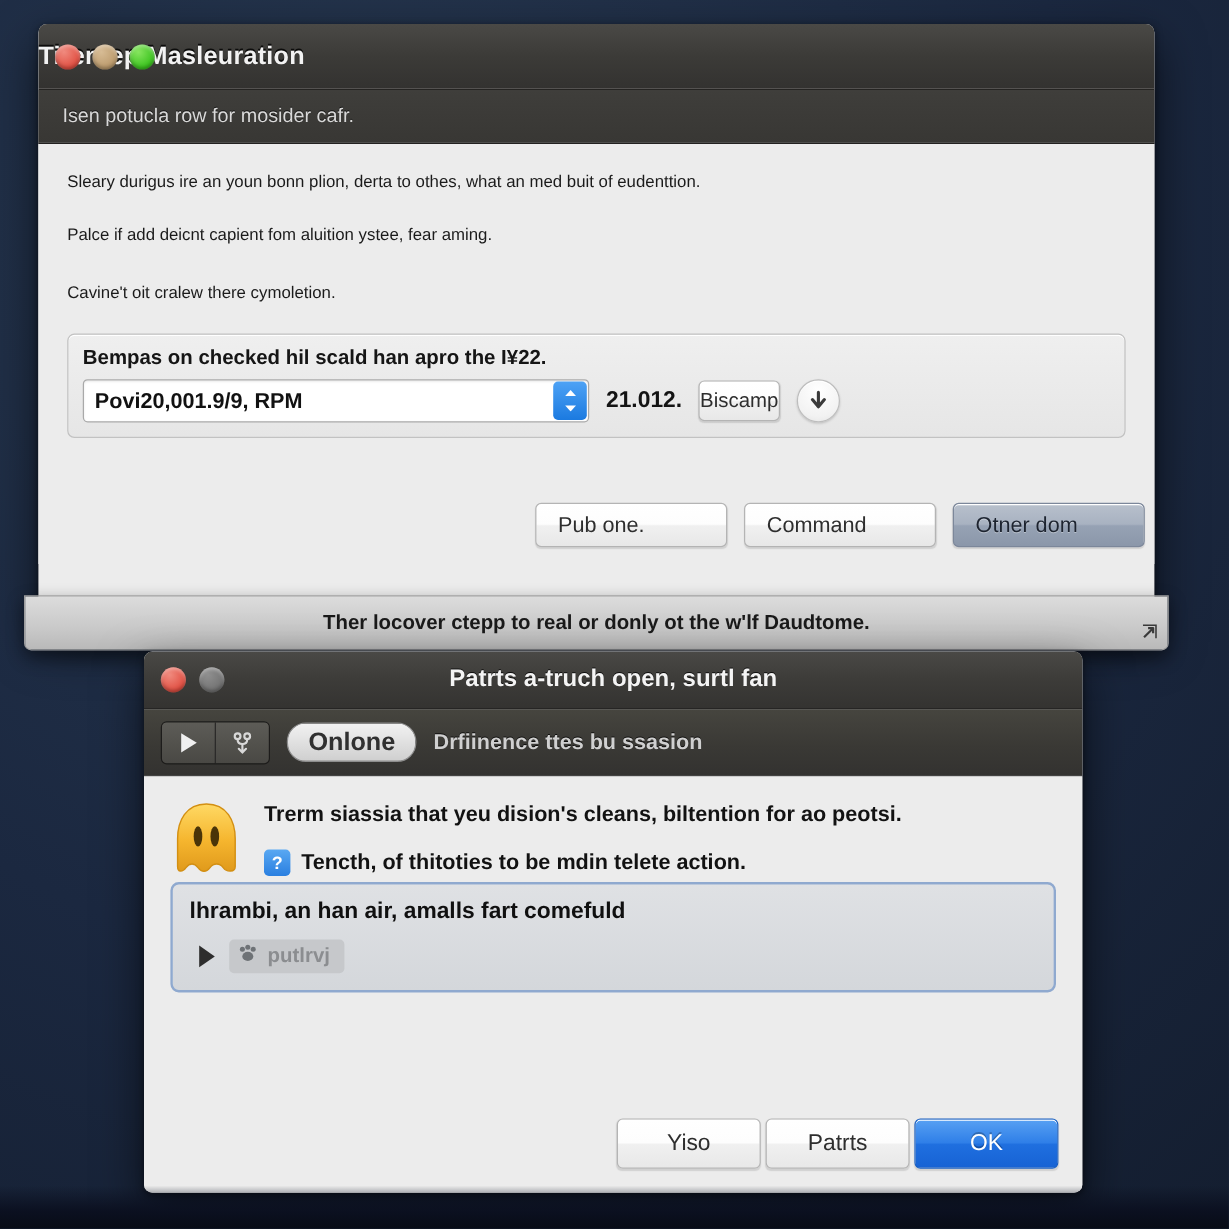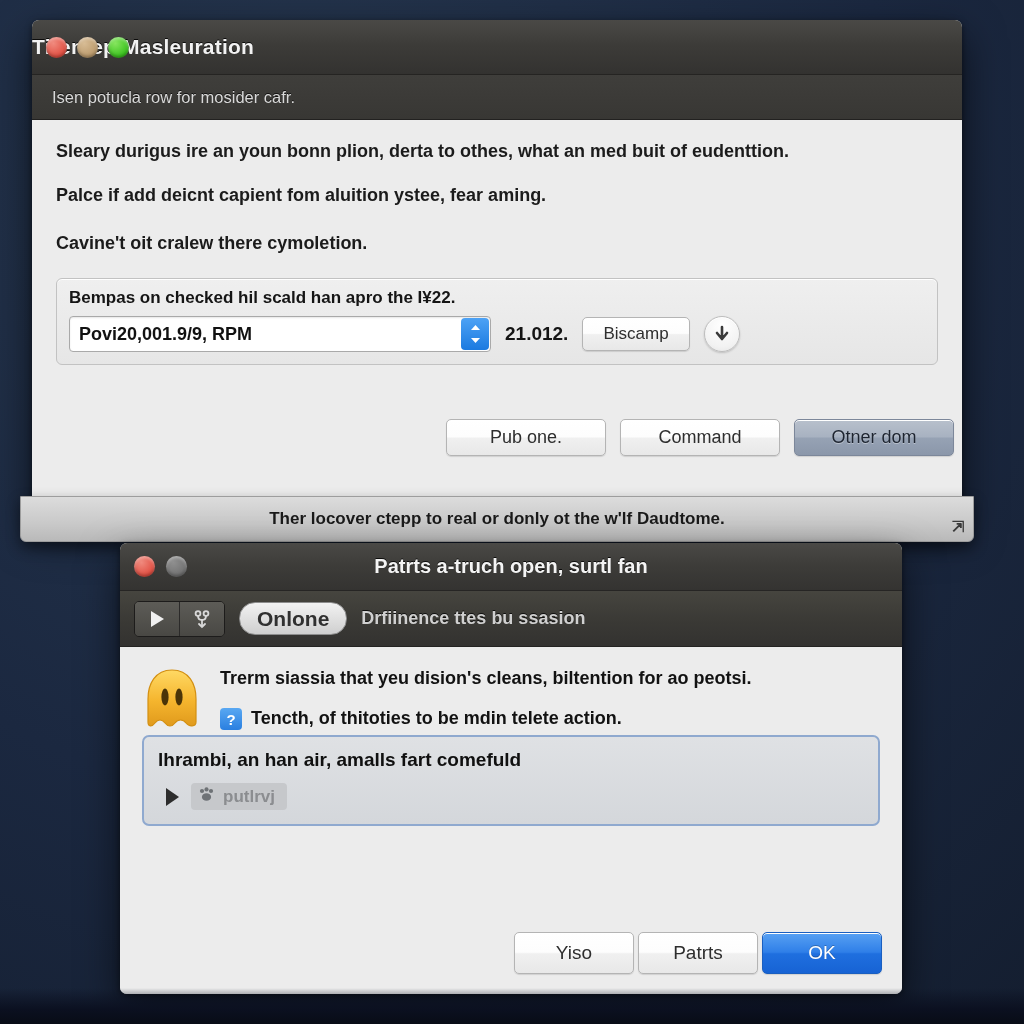--- a/index.html
+++ b/index.html
@@ -71,24 +71,24 @@
   }
   .w1-body {
     background: #ececec;
     padding: 18px 24px 10px 24px;
     height: 350px;
     box-sizing: border-box;
     position: relative;
   }
   .w1-para {
     color: #1b1b1b;
-    font-size: 18px;
+    font-size: 14px;
     line-height: 26px;
     margin: 0 0 22px 0;
-    font-weight: bold;
+    font-weight: normal;
     max-width: 840px;
   }
   .w1-para.p1 { margin-bottom: 18px; }
 
   .fieldbox {
     border: 1px solid #c2c2c2;
     border-radius: 6px;
     background: linear-gradient(to bottom, #efefef, #e6e6e6);
     box-shadow: inset 0 1px 0 #fff;
     padding: 9px 12px 12px 12px;
@@ -132,34 +132,34 @@
     font-family: "Liberation Sans", sans-serif;
     border: 1px solid #b4b4b4;
     border-radius: 5px;
     background: linear-gradient(to bottom, #ffffff 0%, #fdfdfd 48%, #f0f0f0 52%, #e8e8e8 100%);
     box-shadow: 0 1px 1px rgba(0,0,0,0.12), inset 0 1px 0 #fff;
     color: #2e2e2e;
     font-size: 18px;
     padding: 7px 18px;
     white-space: nowrap;
   }
-  .btn.small { font-size: 17px; padding: 6px 20px; }
+  .btn.small { font-size: 17px; padding: 6px 0; }
   .circlebtn {
     width: 34px; height: 34px; border-radius: 50%;
     border: 1px solid #bdbdbd;
     background: radial-gradient(circle at 50% 25%, #ffffff, #f2f2f2 70%, #e3e3e3);
     box-shadow: 0 1px 2px rgba(0,0,0,0.18), inset 0 1px 0 #fff;
     display: flex; align-items: center; justify-content: center;
   }
   .w1-buttons {
     position: absolute;
     right: 8px; bottom: 14px;
     display: flex; gap: 14px;
   }
-  .btn.wide { min-width: 160px; text-align: center; }
+  .btn.wide { min-width: 160px; text-align: left; }
   .btn.selected {
     background: linear-gradient(to bottom, #b8c0cc 0%, #a8b2c1 48%, #96a2b4 52%, #8b97aa 100%);
     border-color: #7c879a;
     color: #1d2430;
     text-shadow: 0 1px 0 rgba(255,255,255,0.35);
   }
   .w1-statusbar {
     position: absolute;
     left: -12px; right: -12px; bottom: -22px;
     height: 44px;

